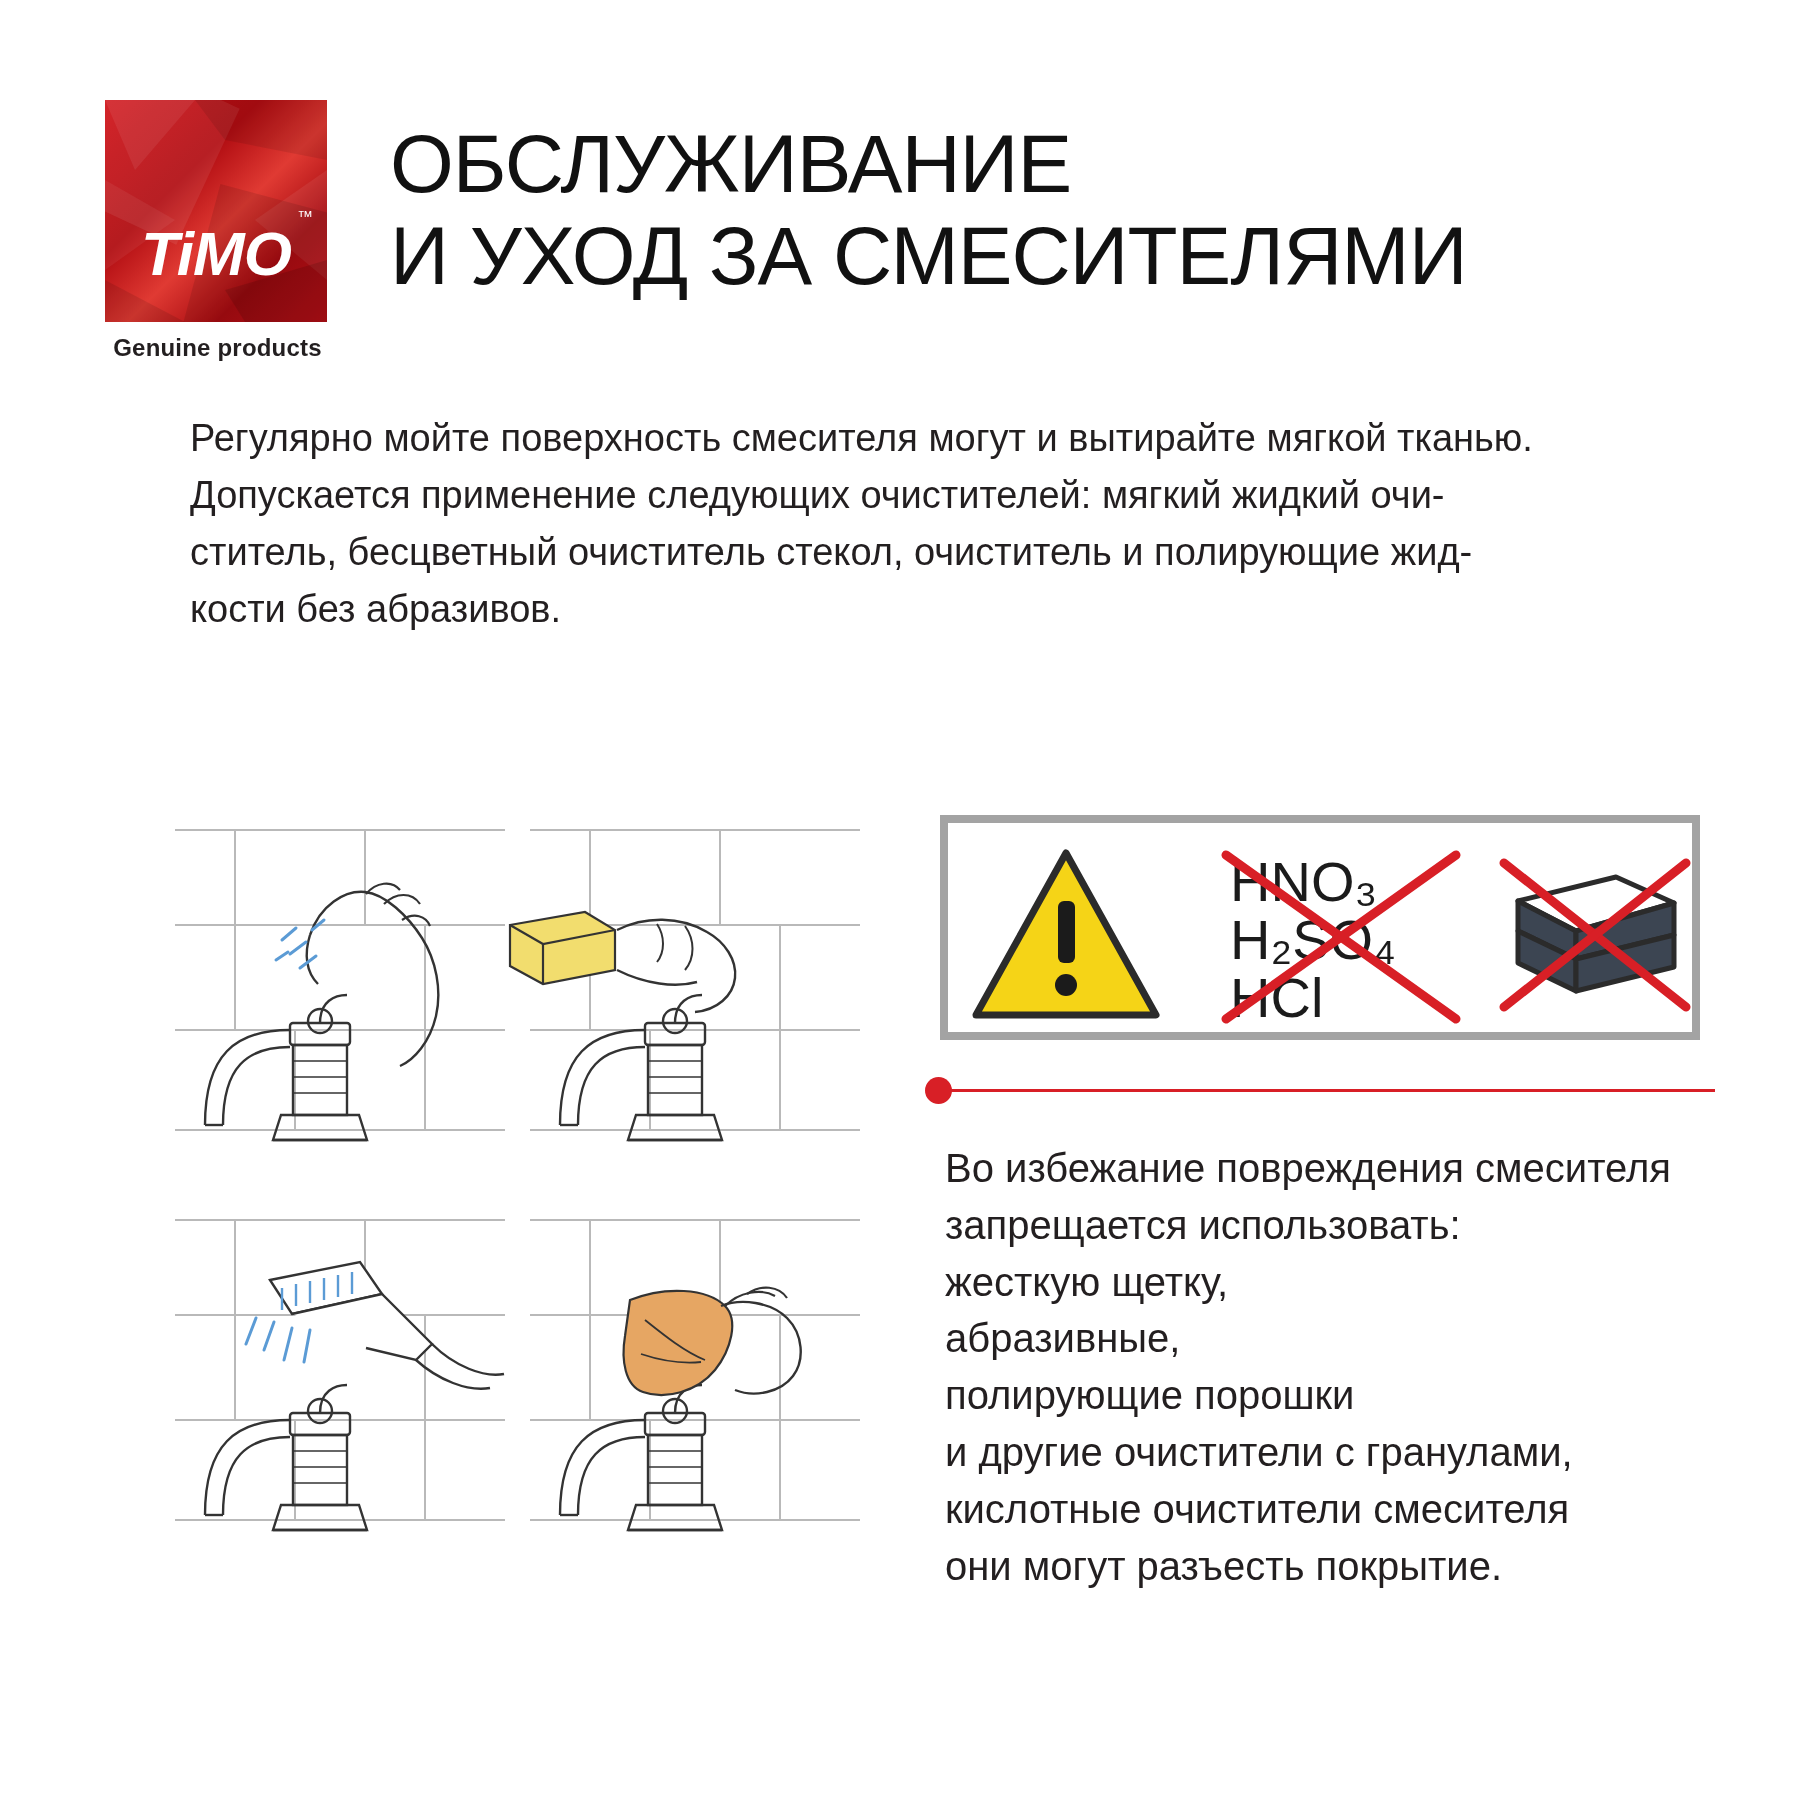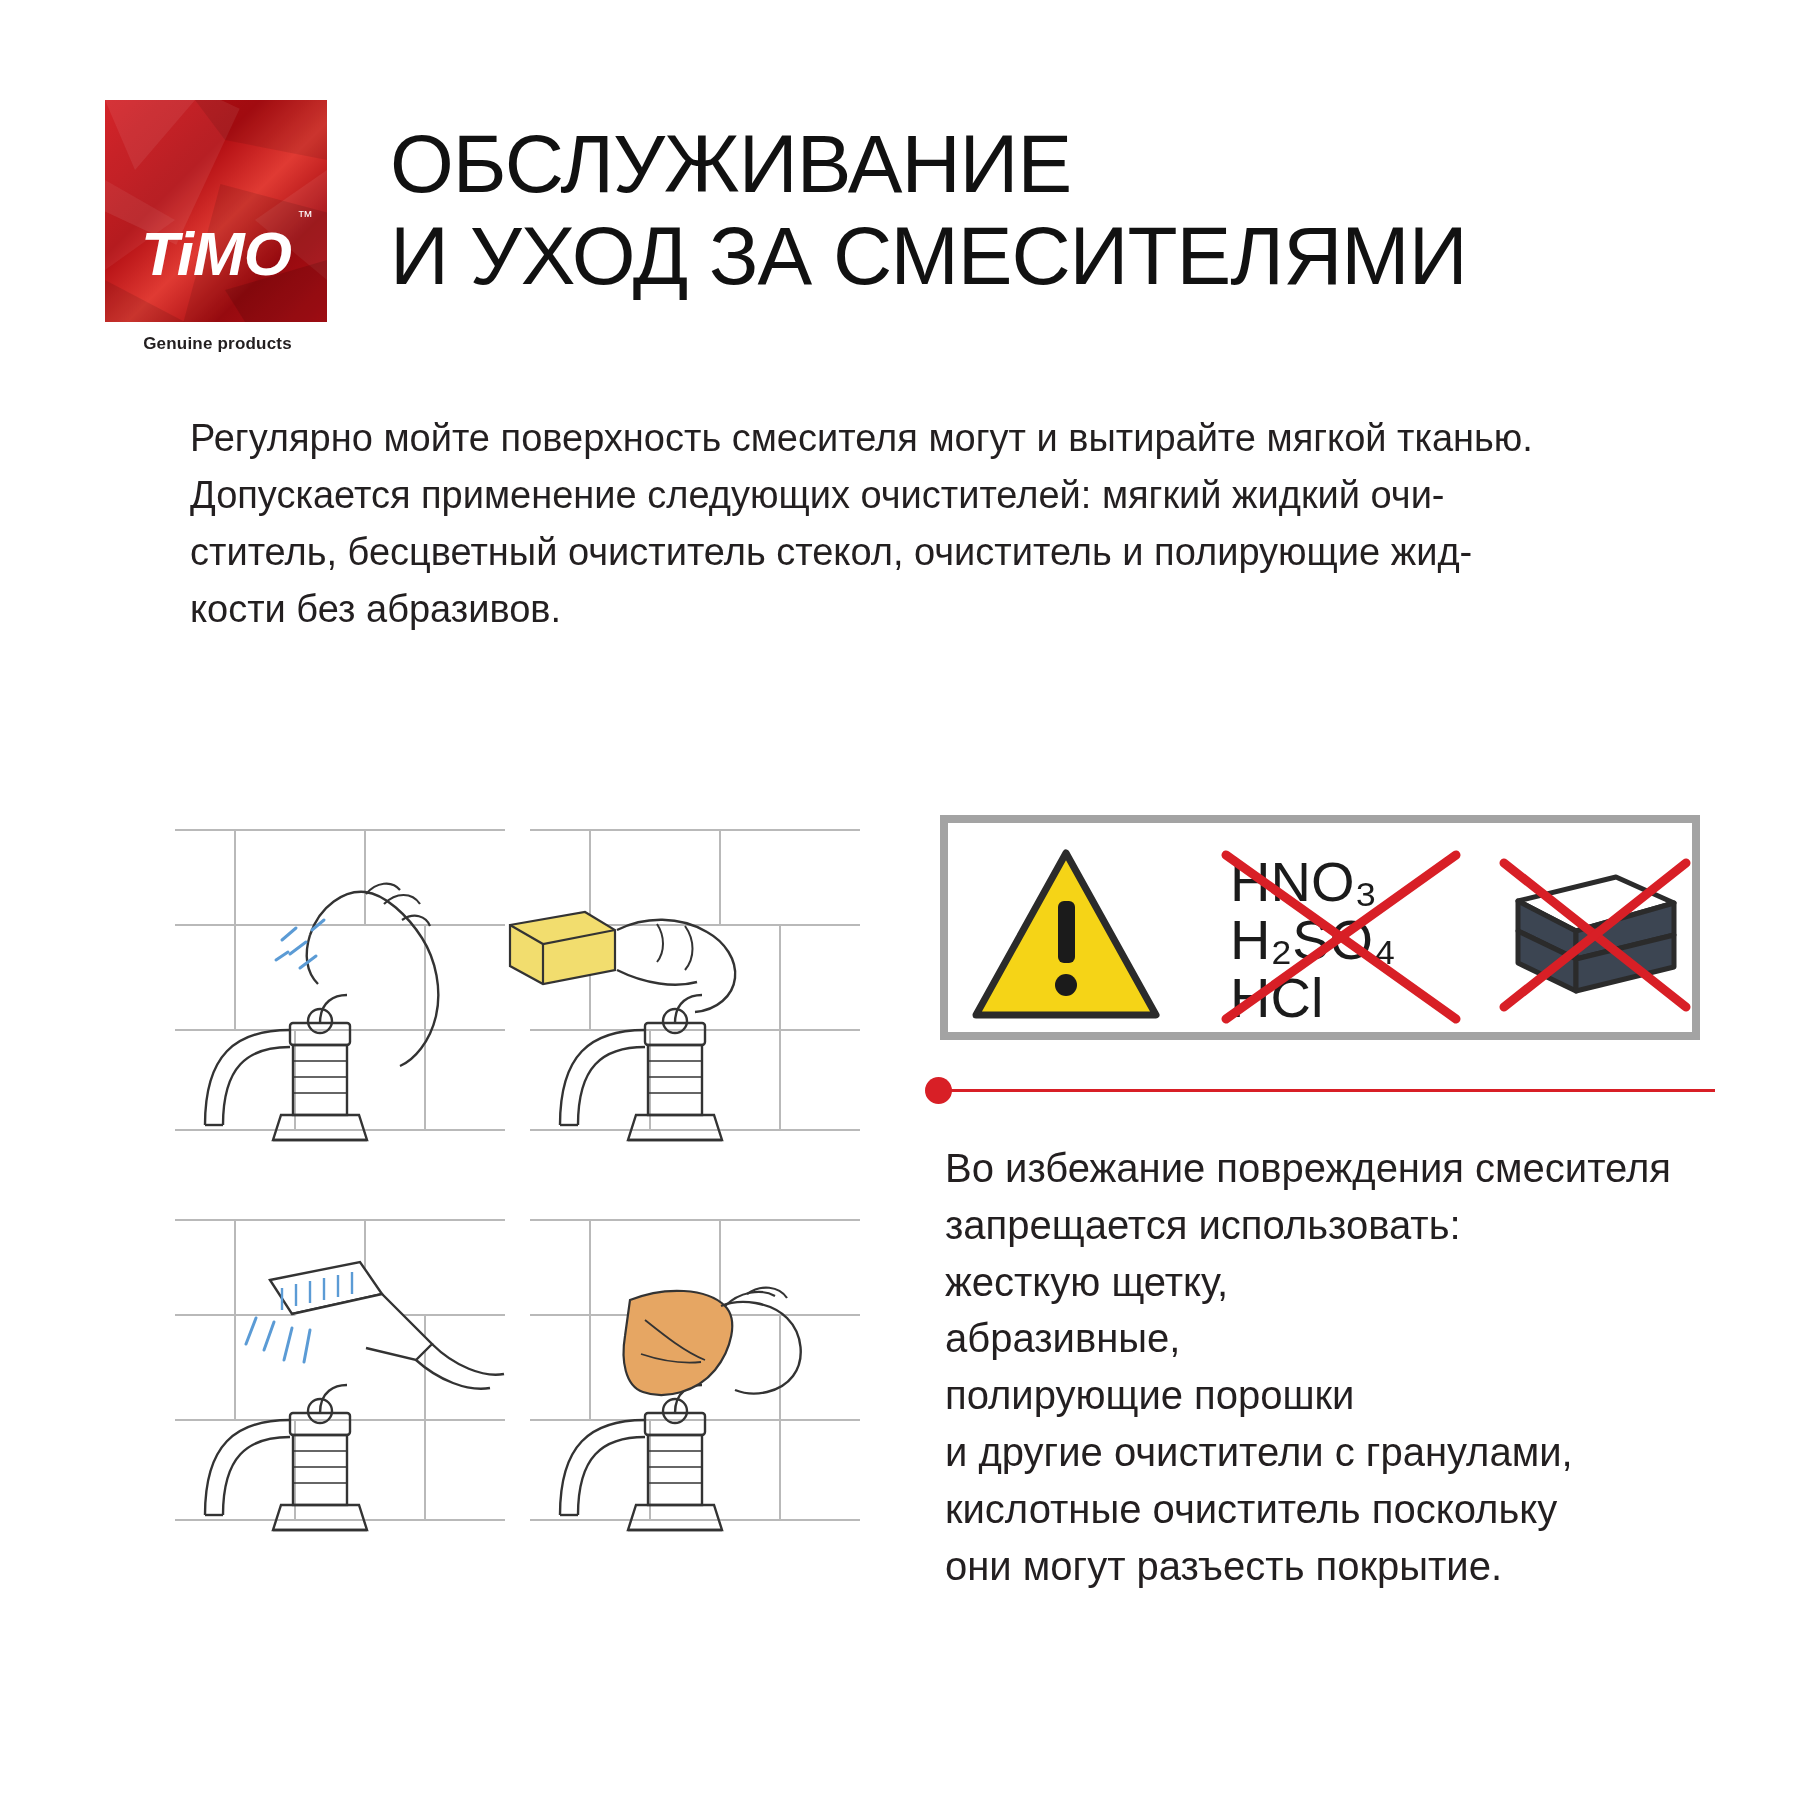--- a/index.html
+++ b/index.html
@@ -77,21 +77,21 @@
     position: absolute;
     right: 14px;
     top: 108px;
     color: #ffffff;
     font-size: 16px;
     z-index: 4;
   }
   .logo-tagline {
     margin-top: 12px;
     text-align: center;
-    font-size: 17px;
+    font-size: 24px;
     font-weight: bold;
     color: #231f20;
     letter-spacing: 0.2px;
   }
 
   .title {
     position: absolute;
     left: 285px;
     top: 18px;
     width: 1330px;
@@ -354,17 +354,17 @@
     <div class="redline"></div>
   </div>
 
   <div class="warn-text">
     <p>Во избежание повреждения смесителя</p>
     <p>запрещается использовать:</p>
     <p>жесткую щетку,</p>
     <p>абразивные,</p>
     <p>полирующие порошки</p>
     <p>и другие очистители с гранулами,</p>
-    <p>кислотные очиститель поскольку</p>
+    <p>кислотные очистители смесителя</p>
     <p>они могут разъесть покрытие.</p>
   </div>
 
 </div>
 
 </body></html>

